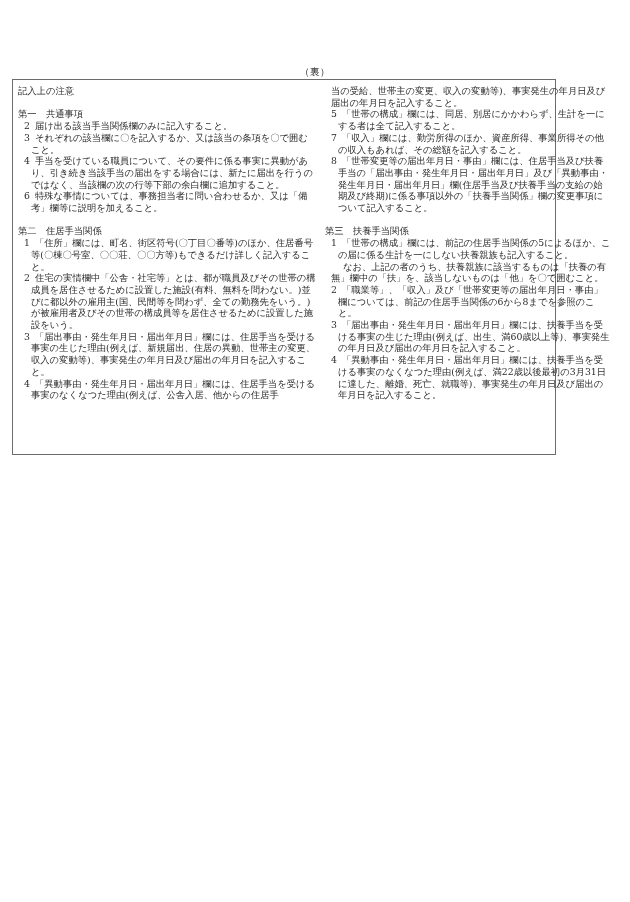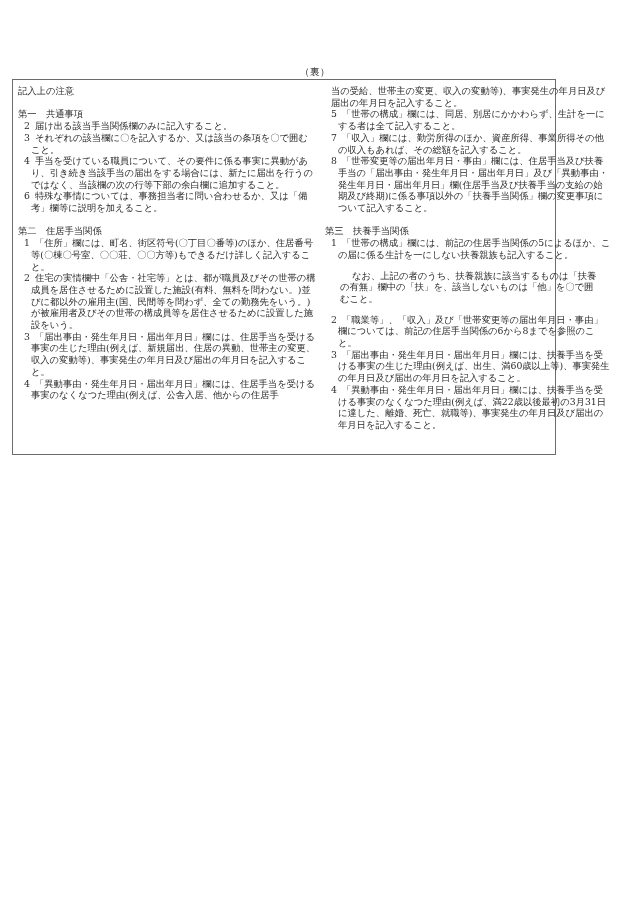--- a/index.html
+++ b/index.html
@@ -10,21 +10,21 @@
   .frame { position: absolute; left: 12px; top: 79px; width: 544px; height: 376px;
            border: 1px solid #6b6b6b; box-sizing: border-box; }
   .col { position: absolute; top: 5px; font-size: 9.3px; line-height: 11.7px; }
   .col.left { left: 5px; width: 298px; }
   .col.right { left: 312px; width: 286px; }
   .heading { margin: 0; }
   .gap { height: 11.7px; }
   .item { margin: 0; padding-left: 13px; text-indent: -7px; word-break: break-all; }
   .item .num { display: inline-block; width: 11px; text-indent: 0; }
   .cont { margin: 0; padding-left: 6px; word-break: break-all; }
-  .cont-indent { margin: 9px; padding-left: 6px; text-indent: 12px; word-break: break-all; }
+  .cont-indent { margin: 0; padding-left: 6px; text-indent: 12px; word-break: break-all; }
 </style>
 </head>
 <body>
 
 <div class="page-label">（裏）</div>
 
 <div class="frame">
 
   <div class="col left">
     <p class="heading">記入上の注意</p>

